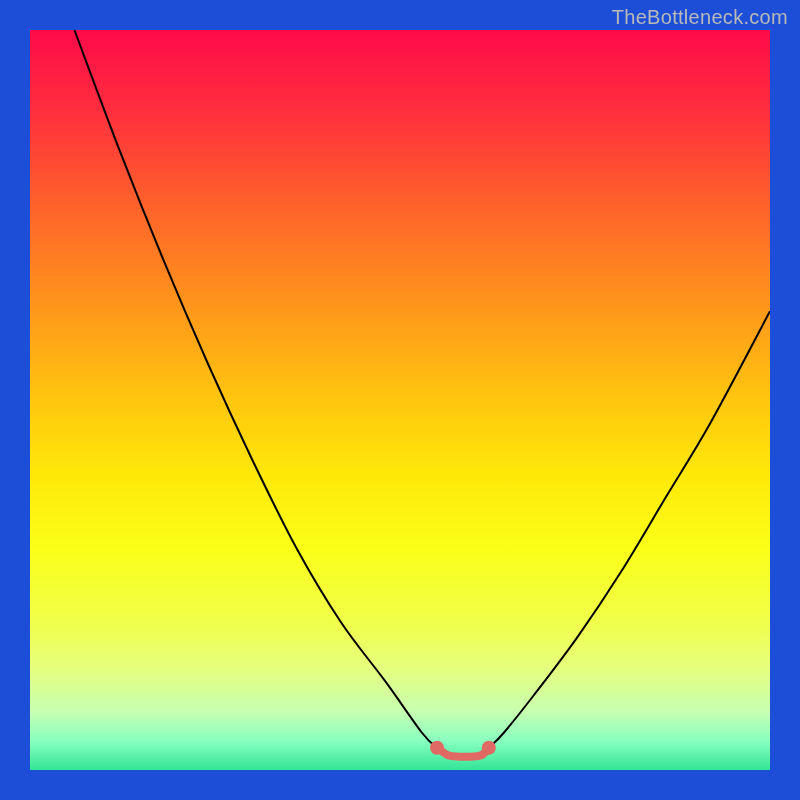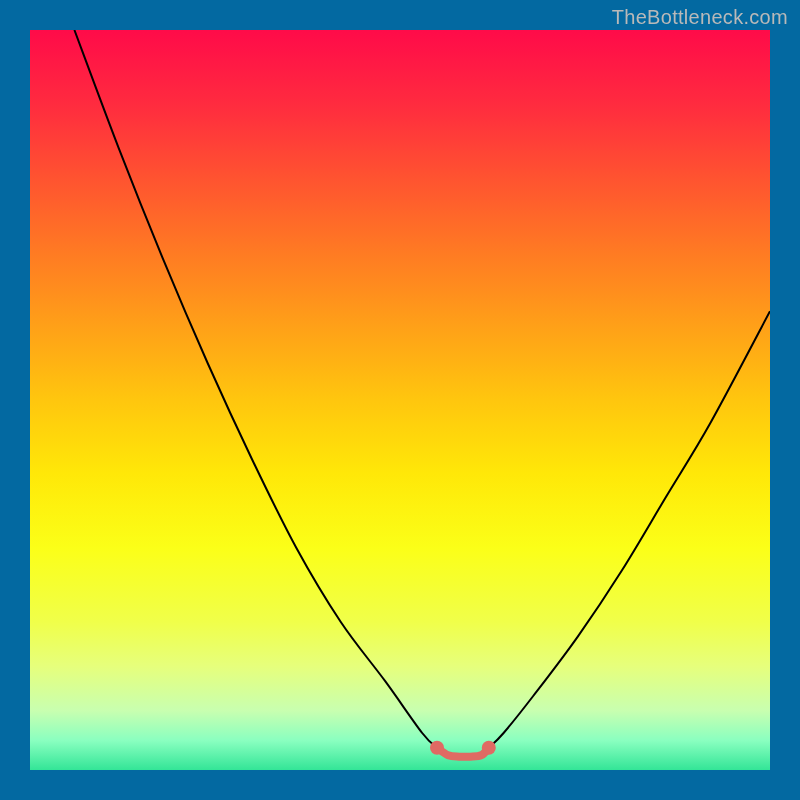--- a/index.html
+++ b/index.html
@@ -8,21 +8,21 @@
     width: 800px;
     height: 800px;
     overflow: hidden;
     background: #000;
     font-family: Arial, Helvetica, sans-serif;
   }
   .canvas {
     position: relative;
     width: 800px;
     height: 800px;
-    background: #0369a1;
+    background: #1d4ed8;
   }
   .plot-area {
     position: absolute;
     left: 30px;
     top: 30px;
     width: 740px;
     height: 740px;
     overflow: hidden;
   }
   .gradient-bg {

